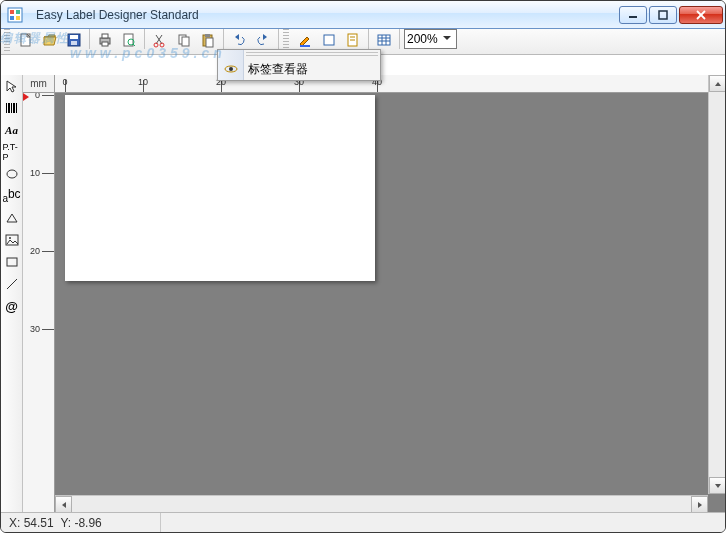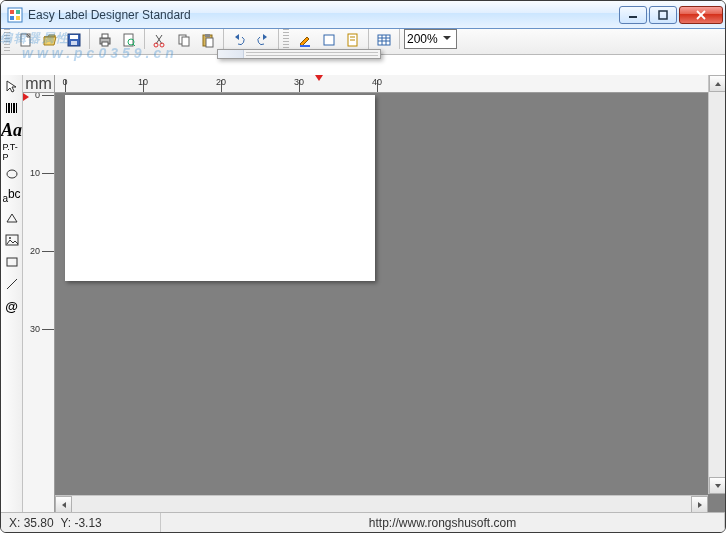--- a/index.html
+++ b/index.html
@@ -2,21 +2,21 @@
 <html><head>
 <meta charset="utf-8">
 <style>
 * { box-sizing: border-box; margin: 0; padding: 0; font-family: "Microsoft YaHei", "SimSun", Tahoma, sans-serif; font-size: 12px; }
 body { width: 726px; height: 533px; position: relative; overflow: hidden; background: #fff; }
 
 
 .outer-border { position: absolute; inset: 0; border: 1px solid #3b3b3b; border-radius: 6px; overflow: hidden; }
 
 
-.titlebar { height: 28px; background: linear-gradient(#f9fcff, #e1efff 45%, #cce6ff 46%, #e8f3ff); display: flex; align-items: center; padding: 0 2px 0 6px; border-bottom: 1px solid #6a93c8; }
+.titlebar { height: 28px; background: linear-gradient(#f9fcff, #e1efff 45%, #cce6ff 46%, #e8f3ff); display: flex; align-items: center; padding: 0 2px 0 6px; border-bottom: 1px solid #6a93c8; gap: 8px; }
 .titlebar .icon { width: 16px; height: 16px; margin-right: 5px; }
 .titlebar .title { color: #2c3e50; flex: 1; }
 .win-btns { display: flex; gap: 2px; }
 .win-btn { width: 28px; height: 18px; border: 1px solid #5a7fb5; border-radius: 3px; background: linear-gradient(#f3f9ff,#cfe6ff); display:flex;align-items:center;justify-content:center; cursor:pointer;}
 .win-btn.close { width: 44px; background: linear-gradient(#f6a19a,#e4614f 45%,#d4311b 46%,#e97264); border-color:#8a2718; color:#fff;}
 .win-btn svg { display:block; }
 
 
 .menubar { height: 20px; background: #f5f5f5; display: flex; align-items:center; border-bottom:1px solid #d6d6d6;}
 .menu-item { padding: 2px 8px; cursor: default; }
@@ -28,21 +28,21 @@
 .tb-sep { width:1px; height:20px; background:#c2c2c2; margin:0 2px;}
 .zoom-select { height:20px; border:1px solid #7a7a7a; font-size:12px; padding:0 2px; display:flex; align-items:center; background:#fff;}
 .zoom-select .arrow { margin-left:2px;}
 .tb-grip { width:6px; height:22px; background:repeating-linear-gradient(0deg,#b7b7b7 0 1px,transparent 1px 3px); margin-right:3px;}
 
 
 .main { position:absolute; top:74px; left:0; right:0; bottom:20px; display:flex; }
 .tool-palette { width:22px; background:linear-gradient(to right,#fdfdfd,#efefef); border-right:1px solid #c2c2c2; display:flex; flex-direction:column; align-items:center; padding-top:2px; gap:4px;}
 .pal-btn { width:18px;height:18px; display:flex;align-items:center;justify-content:center;}
 
-.ruler-corner { width:32px; height:18px; background:#f1f1f1; border-right:1px solid #9c9c9c; border-bottom:1px solid #9c9c9c; font-size:16px; display:flex;align-items:center;justify-content:center; color:#444;}
+.ruler-corner { width:32px; height:18px; background:#f1f1f1; border-right:1px solid #9c9c9c; border-bottom:1px solid #9c9c9c; font-size:10px; display:flex;align-items:center;justify-content:center; color:#444;}
 .ruler-h { height:18px; background:#f5f5f5; border-bottom:1px solid #9c9c9c; position:relative; overflow:hidden;}
 .ruler-h .marker{position:absolute;top:0;left:0;width:0;height:0;border-left:4px solid transparent;border-right:4px solid transparent;border-top:6px solid #d22;}
 .ruler-v { width:32px; background:#f5f5f5; border-right:1px solid #9c9c9c; position:relative; overflow:hidden;}
 .ruler-v .marker{position:absolute;top:0;left:0;width:0;height:0;border-top:4px solid transparent;border-bottom:4px solid transparent;border-left:6px solid #d22;}
 
 .canvas-area { flex:1; display:flex; flex-direction:column; }
 .canvas-row { flex:1; display:flex; }
 .viewport { flex:1; background:#808080; position:relative; overflow:hidden;}
 .paper { position:absolute; left:10px; top:2px; width:310px; height:186px; background:#fff; box-shadow:2px 2px 4px rgba(0,0,0,.4);}
 
@@ -63,21 +63,21 @@
 .dd-icon-strip { position:absolute; left:0; top:0; bottom:0; width:26px; background:linear-gradient(to right,#eef2f8,#e0e7f2); border-right:1px solid #c7d1e0;}
 .dd-arrow{position:absolute;right:8px;width:0;height:0;border-top:4px solid transparent;border-bottom:4px solid transparent;border-left:4px solid #333;}
 
 
 .statusbar { position:absolute; left:0; right:0; bottom:0; height:20px; background:#f0f0f0; border-top:1px solid #b9b9b9; display:flex; align-items:center; font-size:11px; color:#333;}
 .status-cell { padding:0 8px; border-right:1px solid #c9c9c9; height:100%; display:flex;align-items:center;}
 .status-flex{flex:1;justify-content:center;}
 
 
 .watermark { position:absolute; left:0; top:8px; font-size:38px; font-weight:bold; font-style:italic; color:rgba(60,140,210,.35); letter-spacing:2px; z-index:60; pointer-events:none; white-space:nowrap;}
-.watermark .sub{font-size:14px;display:block;margin-top:-6px;margin-left:22px;letter-spacing:4px;}
+.watermark .sub{font-size:14px;display:block;margin-top:-6px;margin-left:70px;letter-spacing:4px;}
 
 
 .sb-v{position:absolute;right:0;top:74px;bottom:38px;width:17px;background:#ececec;border-left:1px solid #c6c6c6;}
 .sb-h{position:absolute;left:54px;right:17px;bottom:20px;height:17px;background:#ececec;border-top:1px solid #c6c6c6;}
 .sb-btn{width:17px;height:17px;background:linear-gradient(#fdfdfd,#e0e0e0);border:1px solid #b0b0b0;display:flex;align-items:center;justify-content:center;position:absolute;}
 .sb-v .sb-btn.up{top:0;} .sb-v .sb-btn.down{bottom:0;}
 .sb-h .sb-btn.left{left:0;} .sb-h .sb-btn.right{right:0;}
 </style>
 </head>
 <body>
@@ -239,21 +239,21 @@
       <div class="pal-btn">
           <svg width="14" height="14">
             <rect x="1" y="2" width="1" height="10" fill="#000"></rect>
             <rect x="3" y="2" width="2" height="10" fill="#000"></rect>
             <rect x="6" y="2" width="1" height="10" fill="#000"></rect>
             <rect x="8" y="2" width="2" height="10" fill="#000"></rect>
             <rect x="11" y="2" width="1" height="10" fill="#000"></rect>
           </svg>
         </div>
       <div class="pal-btn">
-          <span style="font-style:italic;font-weight:bold;font-size:18px;font-family:serif">Aa</span>
+          <span style="font-style:italic;font-weight:bold;font-size:11px;font-family:serif">Aa</span>
         </div>
       <div class="pal-btn">
           <span style="font-size:9px">P.T-P</span>
         </div>
       <div class="pal-btn">
           <svg width="14" height="14">
             <ellipse cx="7" cy="7" rx="5" ry="4" fill="none" stroke="#333"></ellipse>
           </svg>
         </div>
       <div class="pal-btn">
@@ -319,20 +319,29 @@
           <div class="paper"></div>
         </div>
       </div>
     </div>
   </div>
 
   <div class="dropdown">
     <div class="dd-icon-strip"></div>
     <div class="dd-sep"></div>
     <div class="dd-sep"></div>
+    <div class="dd-item">
+      <span class="dd-icon">
+          <svg width="14" height="14">
+            <ellipse cx="7" cy="7" rx="6" ry="3" fill="none" stroke="#b80"></ellipse>
+            <circle cx="7" cy="7" r="2" fill="#333"></circle>
+          </svg>
+        </span>
+      <span>标签查看器</span>
+    </div>
   </div>
 
   <div class="sb-v">
     <div class="sb-btn up">
         <svg width="8" height="8">
           <path d="M1 6l3-4 3 4z" fill="#555"></path>
         </svg>
       </div>
     <div class="sb-btn down">
         <svg width="8" height="8">
@@ -348,23 +357,22 @@
       </div>
     <div class="sb-btn right">
         <svg width="8" height="8">
           <path d="M2 1l4 3-4 3z" fill="#555"></path>
         </svg>
       </div>
   </div>
 
   <div class="statusbar">
     <div class="status-cell" style="width:160px">
-      <span>X:</span>&nbsp;<span>35.80</span>&nbsp;&nbsp;
-      <span>Y:</span>&nbsp;<span>-3.13</span>
-    </div>
-    <div class="status-cell status-flex">http://www.rongshusoft.com</div>
+      <span>X:</span>&nbsp;<span>54.51</span>&nbsp;&nbsp;
+      <span>Y:</span>&nbsp;<span>-8.96</span>
+    </div>
   </div>
 </div>
 
 <div class="watermark">
   <span>编辑器属性</span>
   <span class="sub">www.pc0359.cn</span>
 </div>
 
 </body></html>

